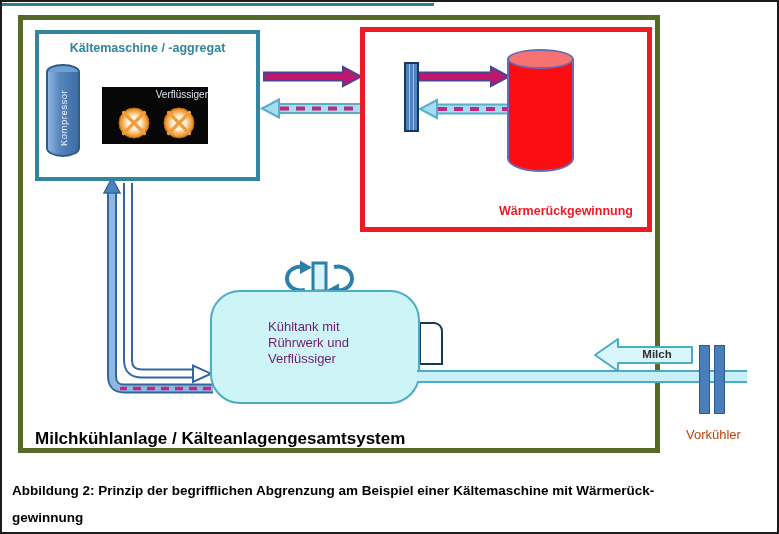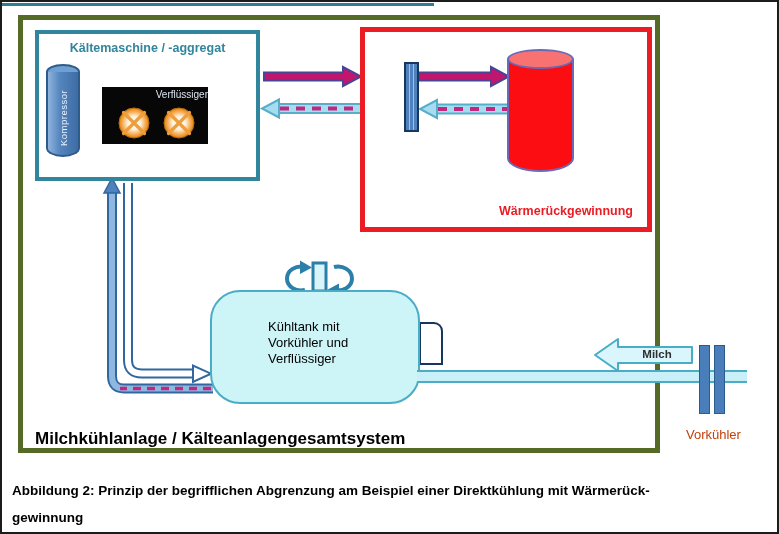--- a/index.html
+++ b/index.html
@@ -39,21 +39,21 @@
   .red-cyl-body{position:absolute;left:142px;top:27px;width:67px;height:113px;
     background:#FB0D12;border:2.5px solid #6A6AB8;border-top:none;
     border-radius:0 0 34px 34px/0 0 14px 14px;}
   .red-cyl-top{position:absolute;left:142px;top:17px;width:67px;height:20px;
     background:#F97272;border:2.5px solid #6A6AB8;border-radius:50%;}
   .hr-label{position:absolute;right:14px;top:172px;color:#EC1C24;
     font-size:12.5px;font-weight:bold;}
   
   .tank{left:208px;top:288px;width:210px;height:114px;background:#CDF4F6;
     border:2.5px solid #4BACC6;border-radius:30px;z-index:6;}
-  .tank-text{position:absolute;left:56px;top:27px;color:#000000;
+  .tank-text{position:absolute;left:56px;top:27px;color:#701a75;
     font-size:13px;line-height:16px;}
   .outlet{left:417px;top:320px;width:24px;height:43px;background:#fff;
     border:2.5px solid #17375E;border-radius:0 9px 0 0;z-index:5;}
   
   .milk-pipe{left:415px;top:368px;width:330px;height:13px;background:#C9EFF9;
     border-top:2px solid #4BACC6;border-bottom:2px solid #4BACC6;z-index:7;}
   .milk-label{left:626px;top:346px;width:58px;text-align:center;color:#2F2F2F;
     font-size:11.5px;font-weight:700;z-index:9;}
   .pc-bar{top:343px;width:11px;height:69px;background:#4A7EBB;border:1.5px solid #2E5C8A;z-index:8;}
   .pc-label{left:684px;top:425px;color:#c2410c;font-size:13px;z-index:8;}
@@ -150,34 +150,34 @@
   <div class="abs red-box z5">
     <div class="hx-bar"></div>
     <div class="red-cyl-body"></div>
     <div class="red-cyl-top"></div>
     <div class="hr-label">Wärmerückgewinnung</div>
   </div>
 
   <div class="abs tank">
     <div class="tank-text">
       <div>Kühltank mit</div>
-      <div>Vorkühler und</div>
+      <div>Rührwerk und</div>
       <div>Verflüssiger</div>
     </div>
   </div>
   <div class="abs outlet"></div>
 
   <div class="abs milk-pipe"></div>
   <svg class="milk-arrow-svg" width="779" height="534" viewBox="0 0 779 534">
     <polygon points="690,345 616,345 616,337 593,353 616,369 616,361 690,361" fill="#D8F6FB" stroke="#4BACC6" stroke-width="2" stroke-linejoin="round"></polygon>
   </svg>
   <div class="abs milk-label">Milch</div>
   <div class="abs pc-bar" style="left:697px;"></div>
   <div class="abs pc-bar" style="left:712px;"></div>
   <div class="abs pc-label">Vorkühler</div>
 
   <div class="abs system-label">Milchkühlanlage / Kälteanlagengesamtsystem</div>
   <div class="abs caption">
-    <div>Abbildung 2: Prinzip der begrifflichen Abgrenzung am Beispiel einer Direktkühlung mit Wärmerück-</div>
+    <div>Abbildung 2: Prinzip der begrifflichen Abgrenzung am Beispiel einer Kältemaschine mit Wärmerück-</div>
     <div>gewinnung</div>
   </div>
 
 </div>
 
 </body></html>

